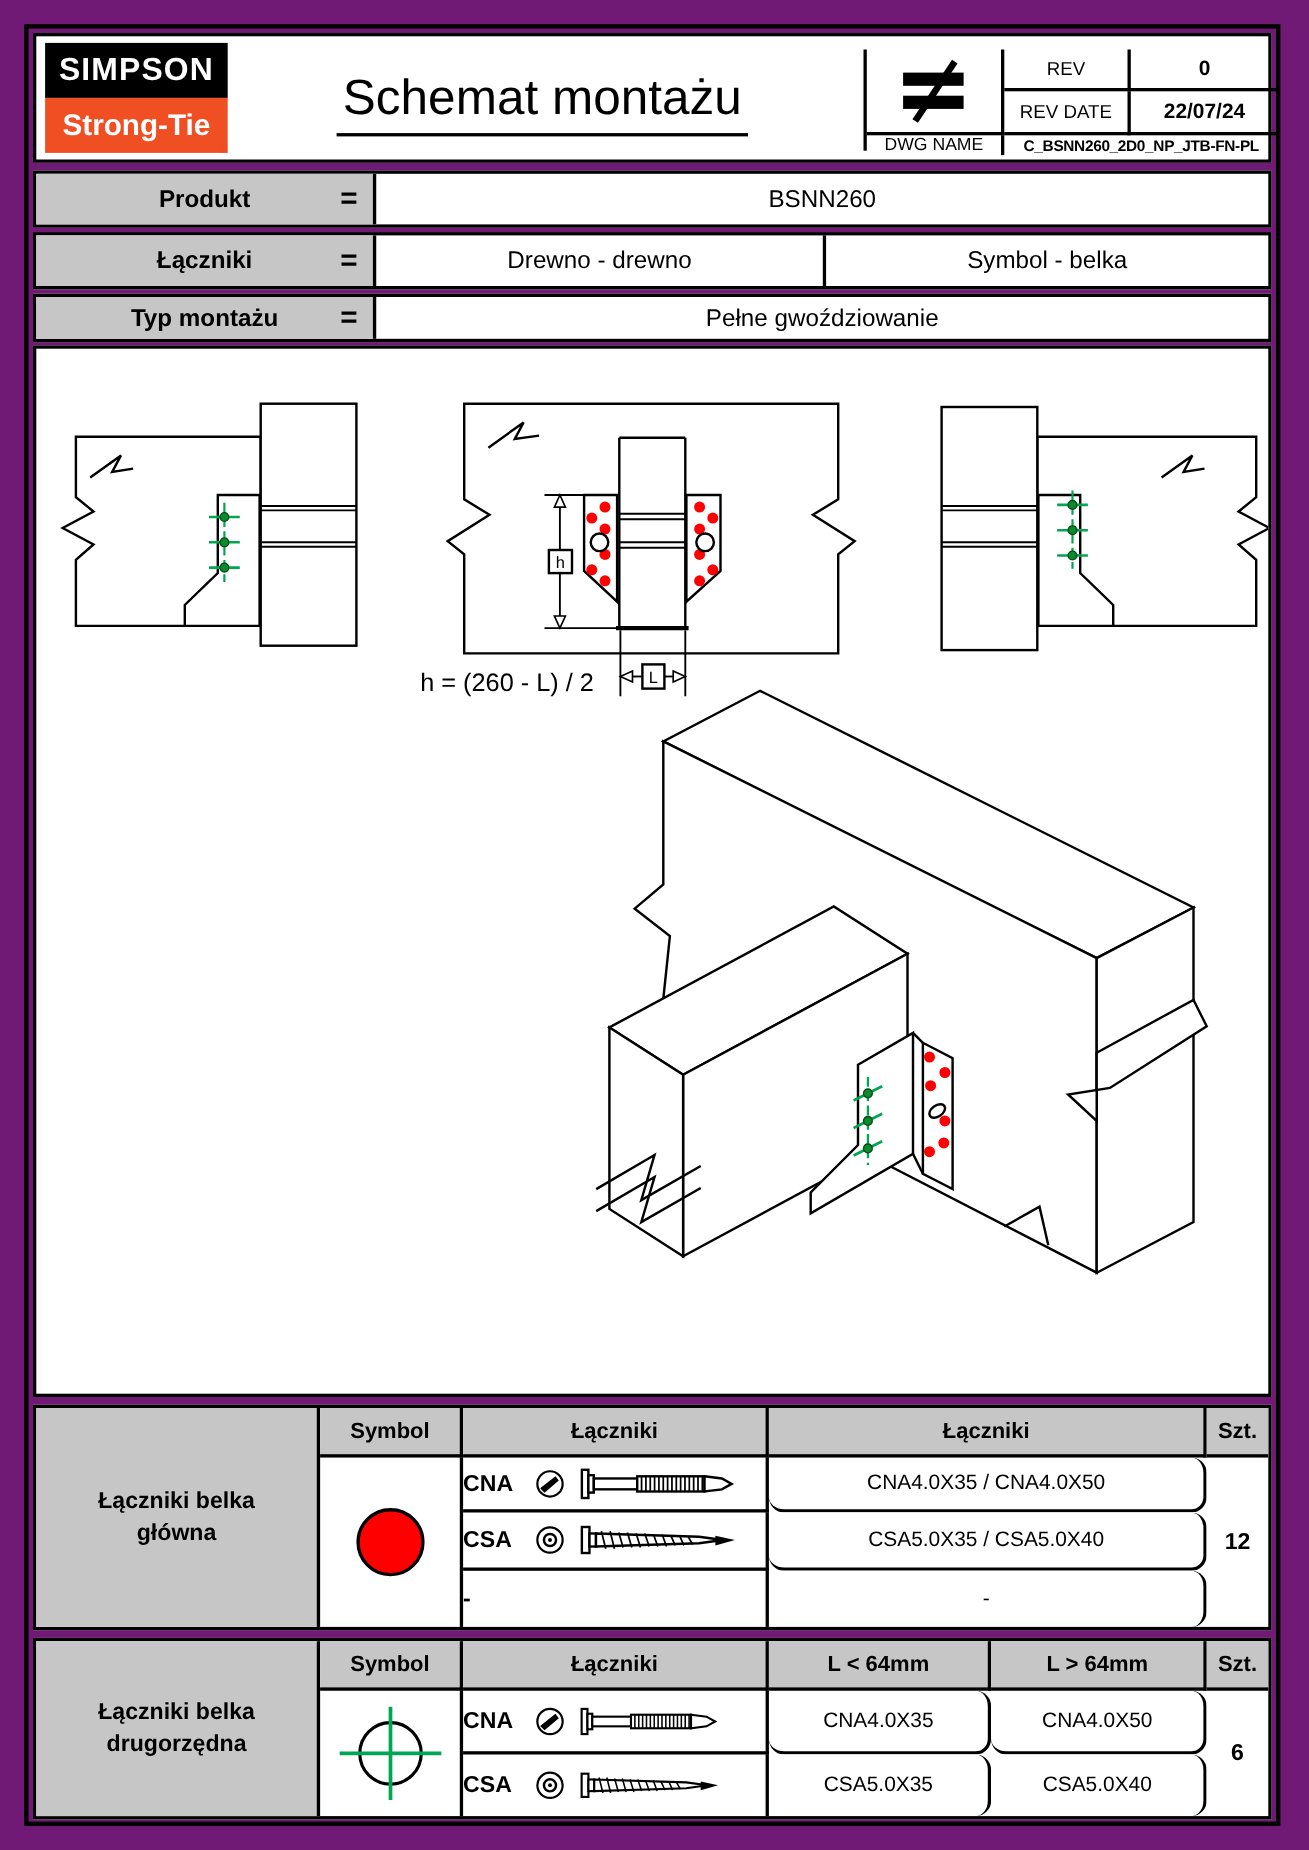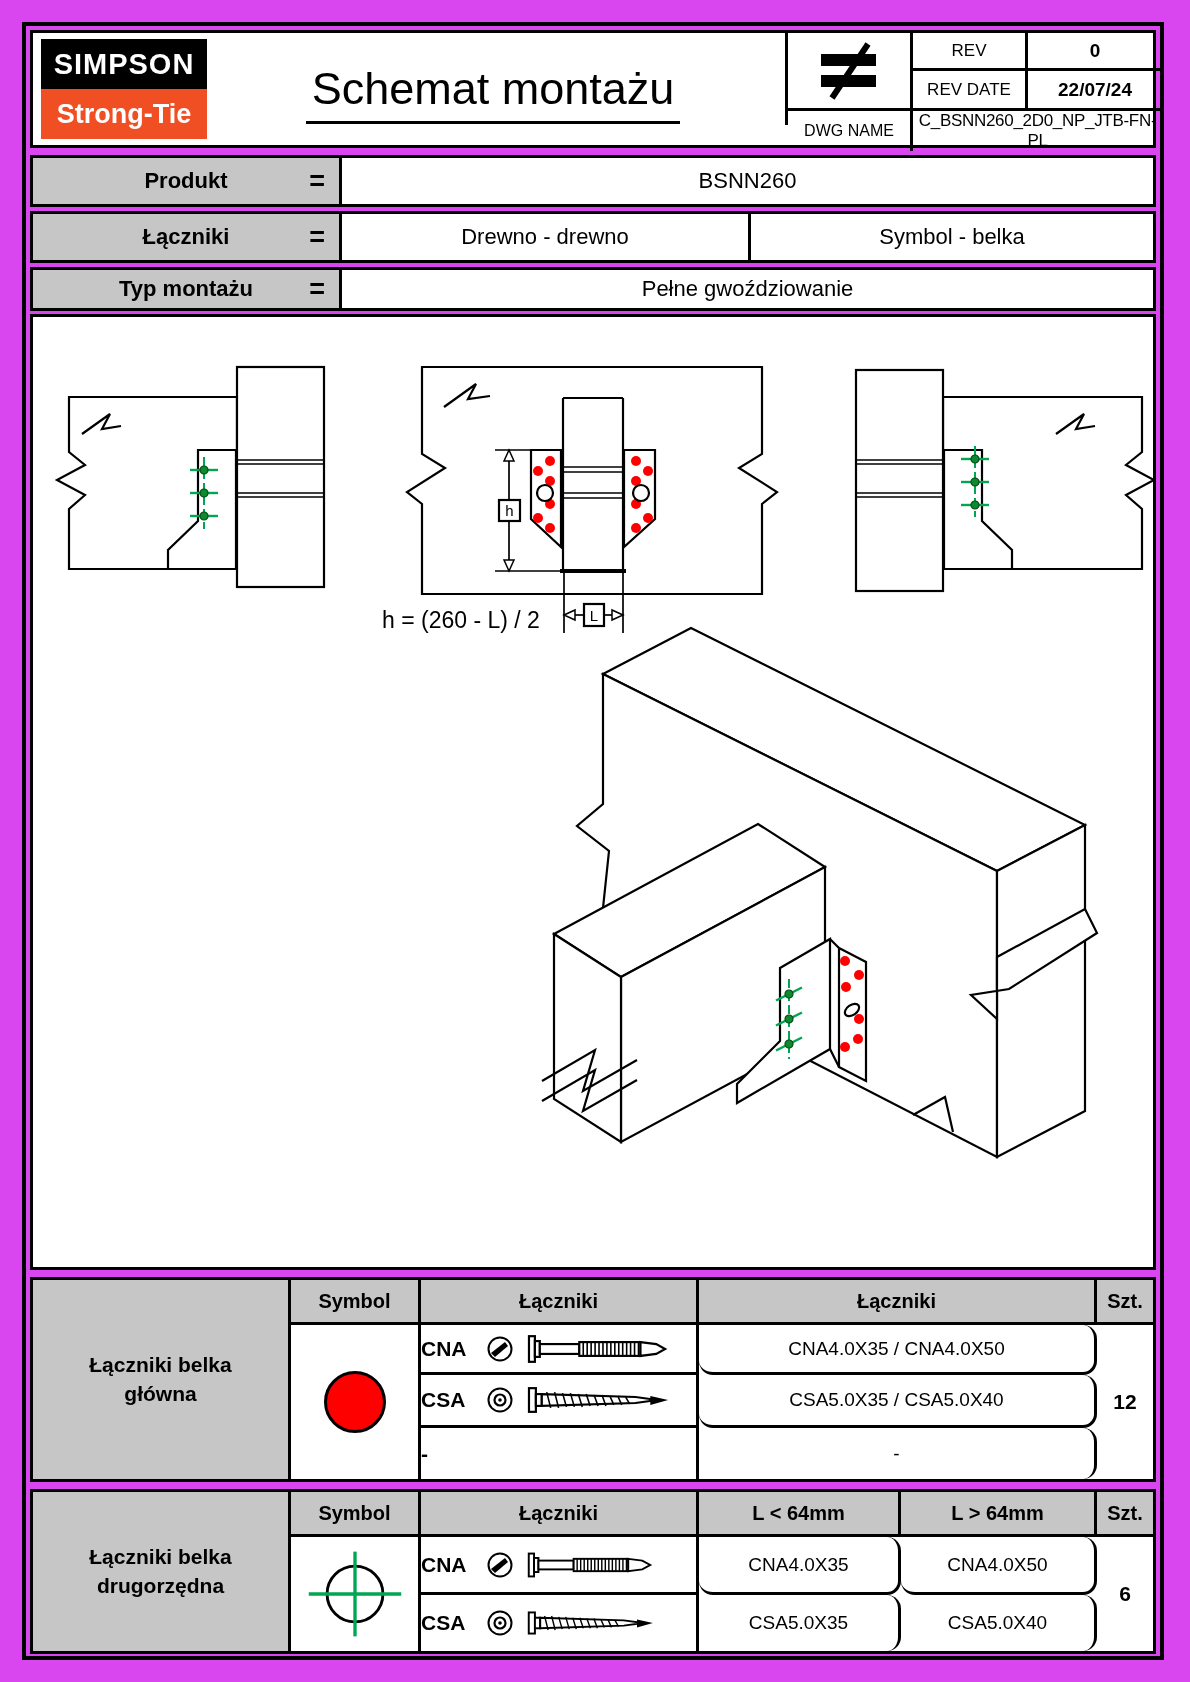--- a/index.html
+++ b/index.html
@@ -1,42 +1,42 @@
 <!DOCTYPE html>
 <html><head>
 <meta charset="utf-8">
 <style>
   html,body{margin:0;padding:0;background:#fff;}
-  .page{position:relative;width:1190px;height:1682px;background:#d946ef;
+  .page{position:relative;width:1190px;height:1682px;background:#701a75;
         font-family:"Liberation Sans",sans-serif;color:#000;overflow:hidden;}
   .frame{position:absolute;left:22px;top:22px;width:1142px;height:1638px;
          border:4px solid #000;box-sizing:border-box;}
   .box{position:absolute;left:30px;width:1126px;border:3px solid #000;box-sizing:border-box;background:#fff;}
 
   
   .header{top:30px;height:118px;}
   .logo{position:absolute;left:8px;top:6px;width:166px;}
   .logo-black{background:#000;color:#fff;text-align:center;font-weight:bold;
               font-size:29px;letter-spacing:1px;padding:9px 0 8px;}
   .logo-orange{background:#f04e23;color:#fff;text-align:center;font-weight:bold;
                font-size:27px;padding:10px 0 9px;position:relative;}
   .logo-reg{position:absolute;right:2px;bottom:-2px;font-size:9px;color:#f04e23;}
   .title-wrap{position:absolute;left:170px;top:30px;width:580px;text-align:center;}
   .title-text{display:inline-block;font-size:45px;border-bottom:3px solid #000;padding:0 6px 6px;}
-  .hgrid{position:absolute;left:752px;top:0;width:374px;height:92px;display:grid;
+  .hgrid{position:absolute;left:752px;top:12px;width:374px;height:92px;display:grid;
          grid-template-columns:125px 115px 1fr;grid-template-rows:38px 40px 1fr;
-         border-left:3px solid #000;text-align:center;}
+         border-left:3px solid #000;}
   .hgrid>div{display:flex;align-items:center;justify-content:center;}
   .c-sym{grid-area:1/1/3/2;border-right:3px solid #000;border-bottom:3px solid #000;}
   .c-rev-l{grid-area:1/2/2/3;border-right:3px solid #000;border-bottom:3px solid #000;font-size:17px;}
   .c-rev-v{grid-area:1/3/2/4;border-bottom:3px solid #000;font-size:19px;font-weight:bold;}
   .c-date-l{grid-area:2/2/3/3;border-right:3px solid #000;border-bottom:3px solid #000;font-size:17px;}
   .c-date-v{grid-area:2/3/3/4;border-bottom:3px solid #000;font-size:19px;font-weight:bold;}
   .c-dwg-l{grid-area:3/1/4/2;border-right:3px solid #000;font-size:16px;}
-  .c-dwg-v{grid-area:3/2/4/4;font-size:17px;font-weight:normal;letter-spacing:-0.3px;}
+  .c-dwg-v{grid-area:3/2/4/4;font-size:14px;font-weight:bold;letter-spacing:-0.3px;}
 
   
   .prow{display:flex;align-items:stretch;}
   .prow .plabel{width:306px;background:#c6c6c6;border-right:3px solid #000;position:relative;
       display:flex;align-items:center;justify-content:center;font-weight:bold;font-size:22px;}
   .prow .peq{position:absolute;right:14px;top:50%;transform:translateY(-50%);
       font-weight:bold;font-size:27px;}
   .pval{display:flex;align-items:center;justify-content:center;font-size:22px;}
   .pv-split1{width:406px;border-right:3px solid #000;}
   .pv-rest{flex:1;}

